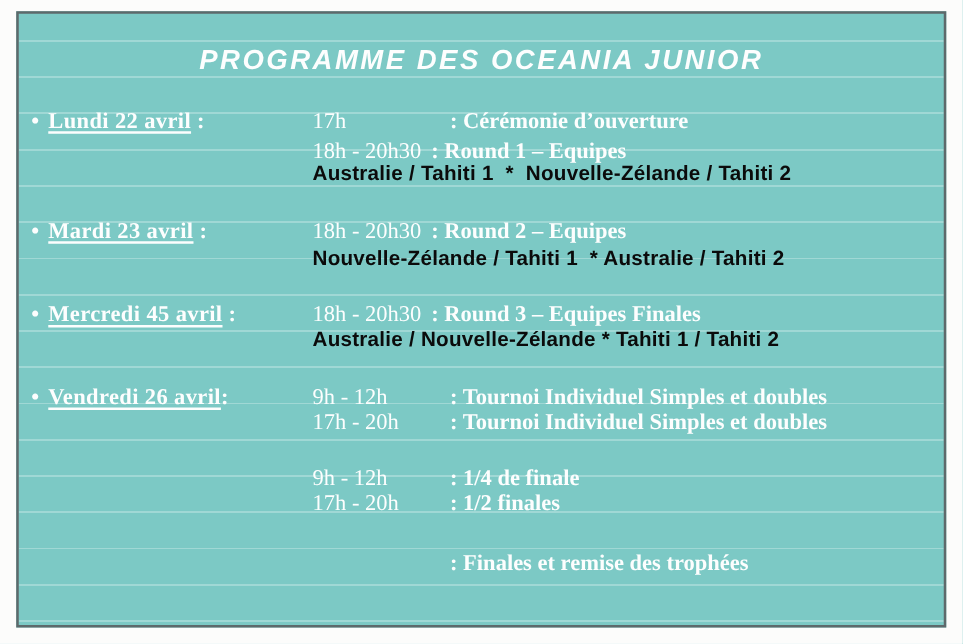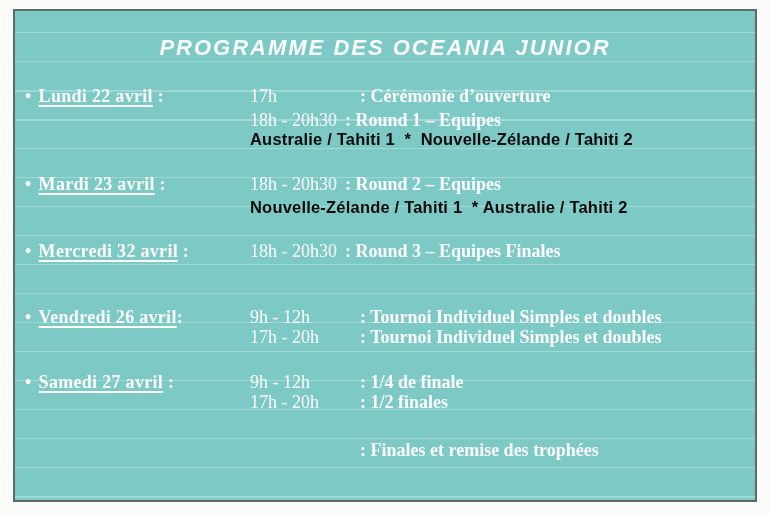--- a/index.html
+++ b/index.html
@@ -72,37 +72,39 @@
     <div class="row" style="top:162px">
       <span class="label"><span class="bullet">•</span><span class="date">Mardi 23 avril</span><span> :</span></span>
       <span class="time">18h - 20h30</span>
       <span class="desc near">: Round 2 – Equipes</span>
     </div>
     <div class="row" style="top:185px">
       <span class="match">Nouvelle-Zélande / Tahiti 1  * Australie / Tahiti 2</span>
     </div>
 
     <div class="row" style="top:229px">
-      <span class="label"><span class="bullet">•</span><span class="date">Mercredi 32 avril</span><span> :</span></span>
+      <span class="label"><span class="bullet">•</span><span class="date">Mercredi 45 avril</span><span> :</span></span>
       <span class="time">18h - 20h30</span>
       <span class="desc near">: Round 3 – Equipes Finales</span>
+    </div>
+    <div class="row" style="top:250px">
+      <span class="match">Australie / Nouvelle-Zélande * Tahiti 1 / Tahiti 2</span>
     </div>
 
     <div class="row" style="top:295px">
       <span class="label"><span class="bullet">•</span><span class="date">Vendredi 26 avril</span><span>:</span></span>
       <span class="time">9h - 12h</span>
       <span class="desc">: Tournoi Individuel Simples et doubles</span>
     </div>
     <div class="row" style="top:315px">
       <span class="time">17h - 20h</span>
       <span class="desc">: Tournoi Individuel Simples et doubles</span>
     </div>
 
     <div class="row" style="top:360px">
-      <span class="label"><span class="bullet">•</span><span class="date">Samedi 27 avril</span><span> :</span></span>
       <span class="time">9h - 12h</span>
       <span class="desc">: 1/4 de finale</span>
     </div>
     <div class="row" style="top:380px">
       <span class="time">17h - 20h</span>
       <span class="desc">: 1/2 finales</span>
     </div>
 
     <div class="row" style="top:428px">
       <span class="desc">: Finales et remise des trophées</span>

